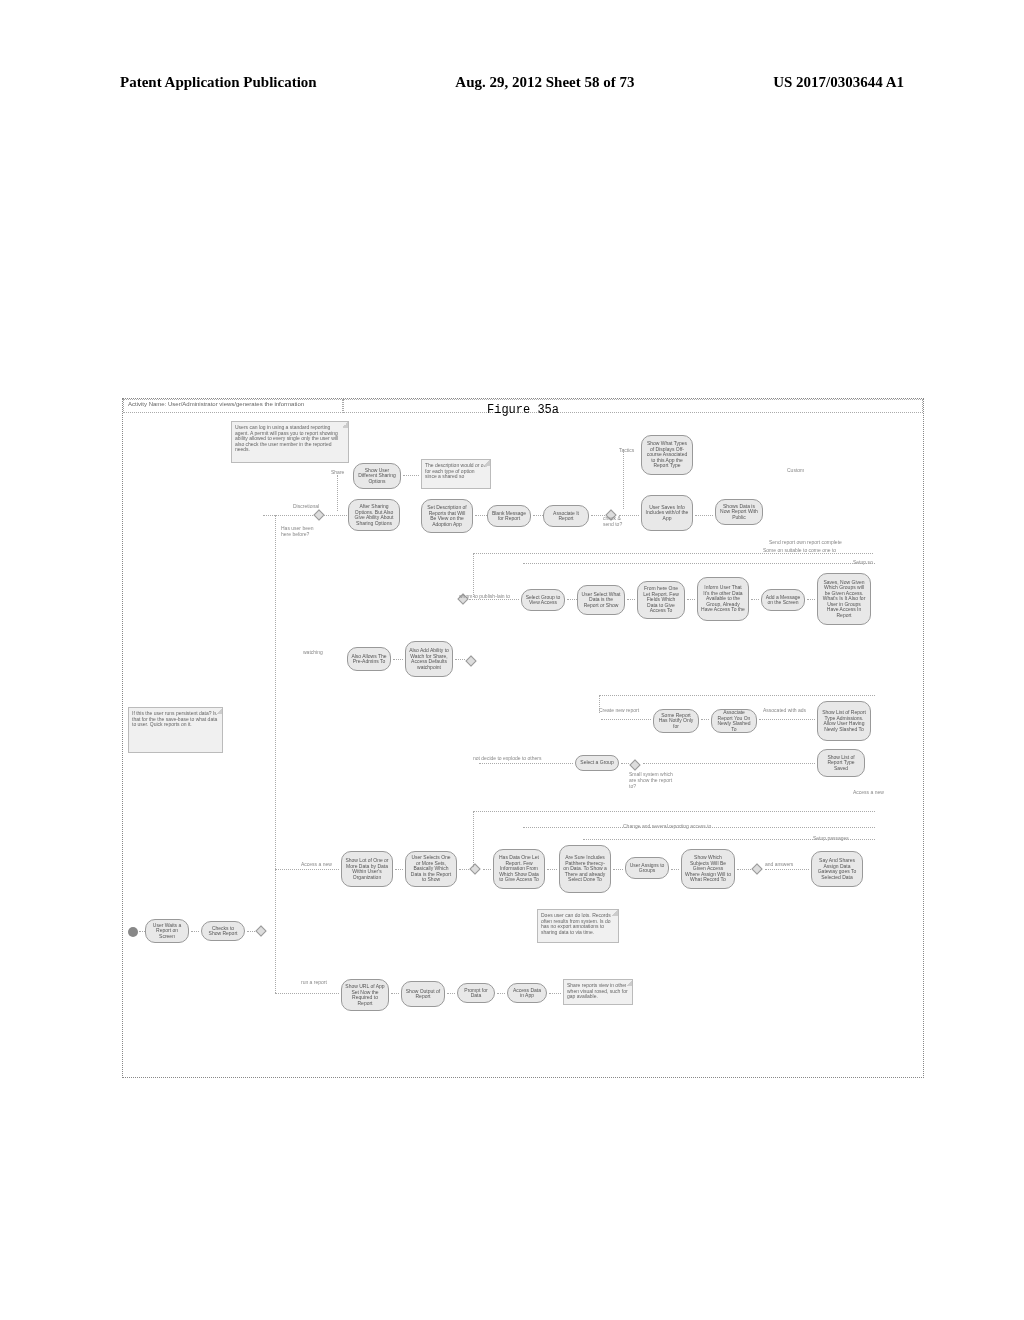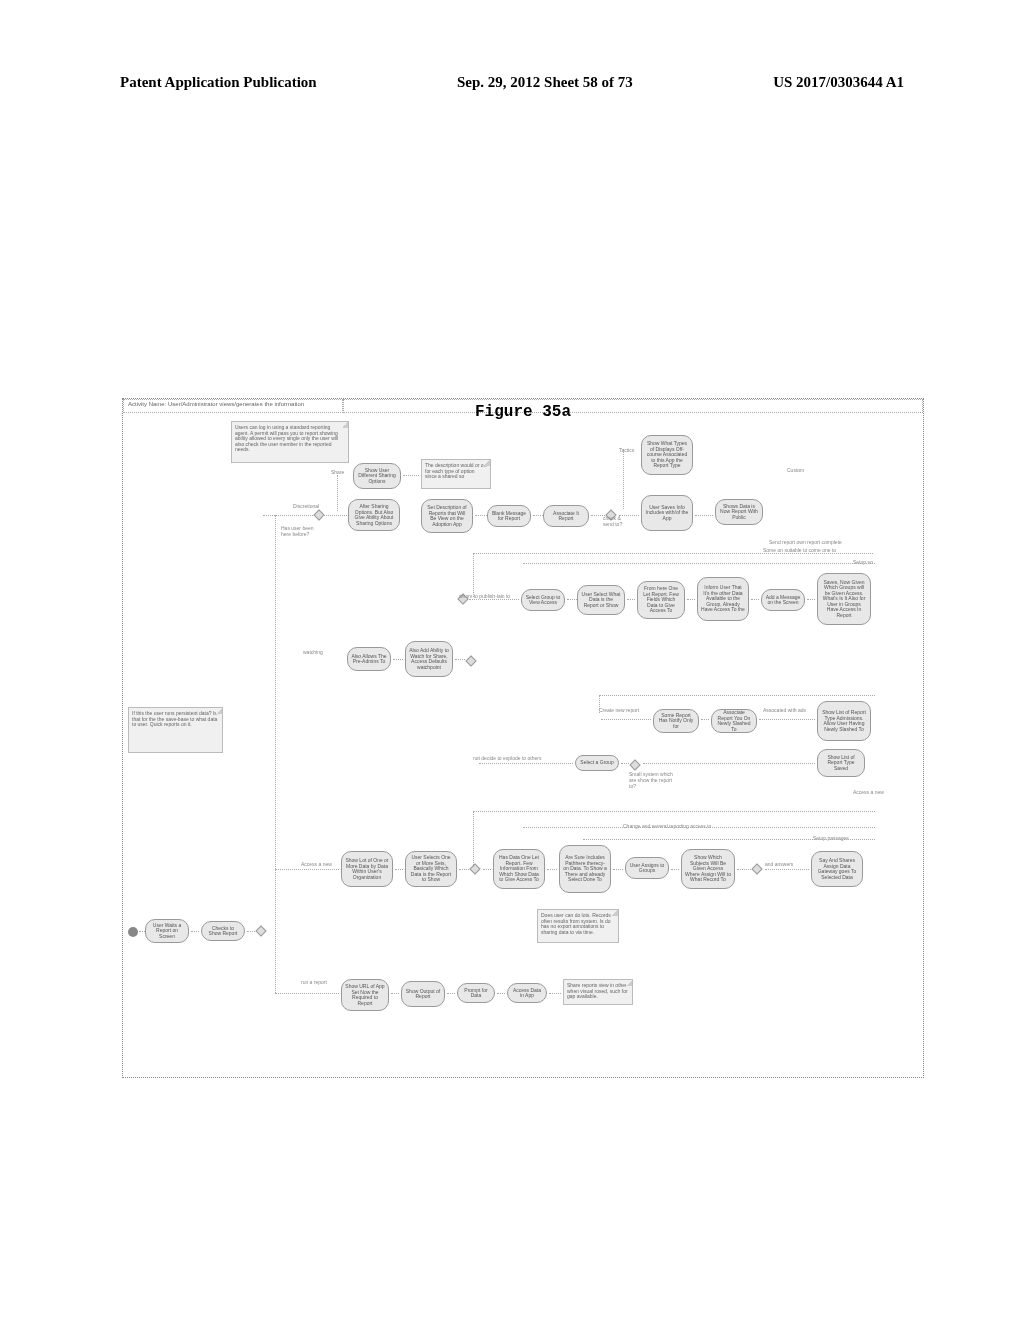--- a/index.html
+++ b/index.html
@@ -43,22 +43,21 @@
     border: 1px dotted #aaa;
     padding: 1px 4px;
     color: #666;
   }
   .figure-title {
     position: absolute;
     top: 4px;
     left: 50%;
     transform: translateX(-50%);
     font-family: "Courier New", monospace;
-    font-size: 16px;
-    font-weight: bold;
+    font-size: 12px;
   }
   .node {
     position: absolute;
     background: #e8e8e8;
     border: 1px solid #999;
     border-radius: 10px;
     font-size: 5px;
     font-family: Arial, sans-serif;
     color: #555;
     padding: 3px;
@@ -115,21 +114,21 @@
   .dashed-line-v {
     position: absolute;
     border-left: 1px dotted #aaa;
   }
 </style>
 </head>
 <body>
 
 <div class="header">
   <span>Patent Application Publication</span>
-  <span>Sep. 29, 2012  Sheet 58 of 73</span>
+  <span>Aug. 29, 2012  Sheet 58 of 73</span>
   <span>US 2017/0303644 A1</span>
 </div>
 
 <div class="figure-area">
 
   <div class="swimlane-header">
     <div style="width:220px">Activity Name: User/Administrator views/generates the information</div>
     <div style="flex:1"></div>
   </div>
 

